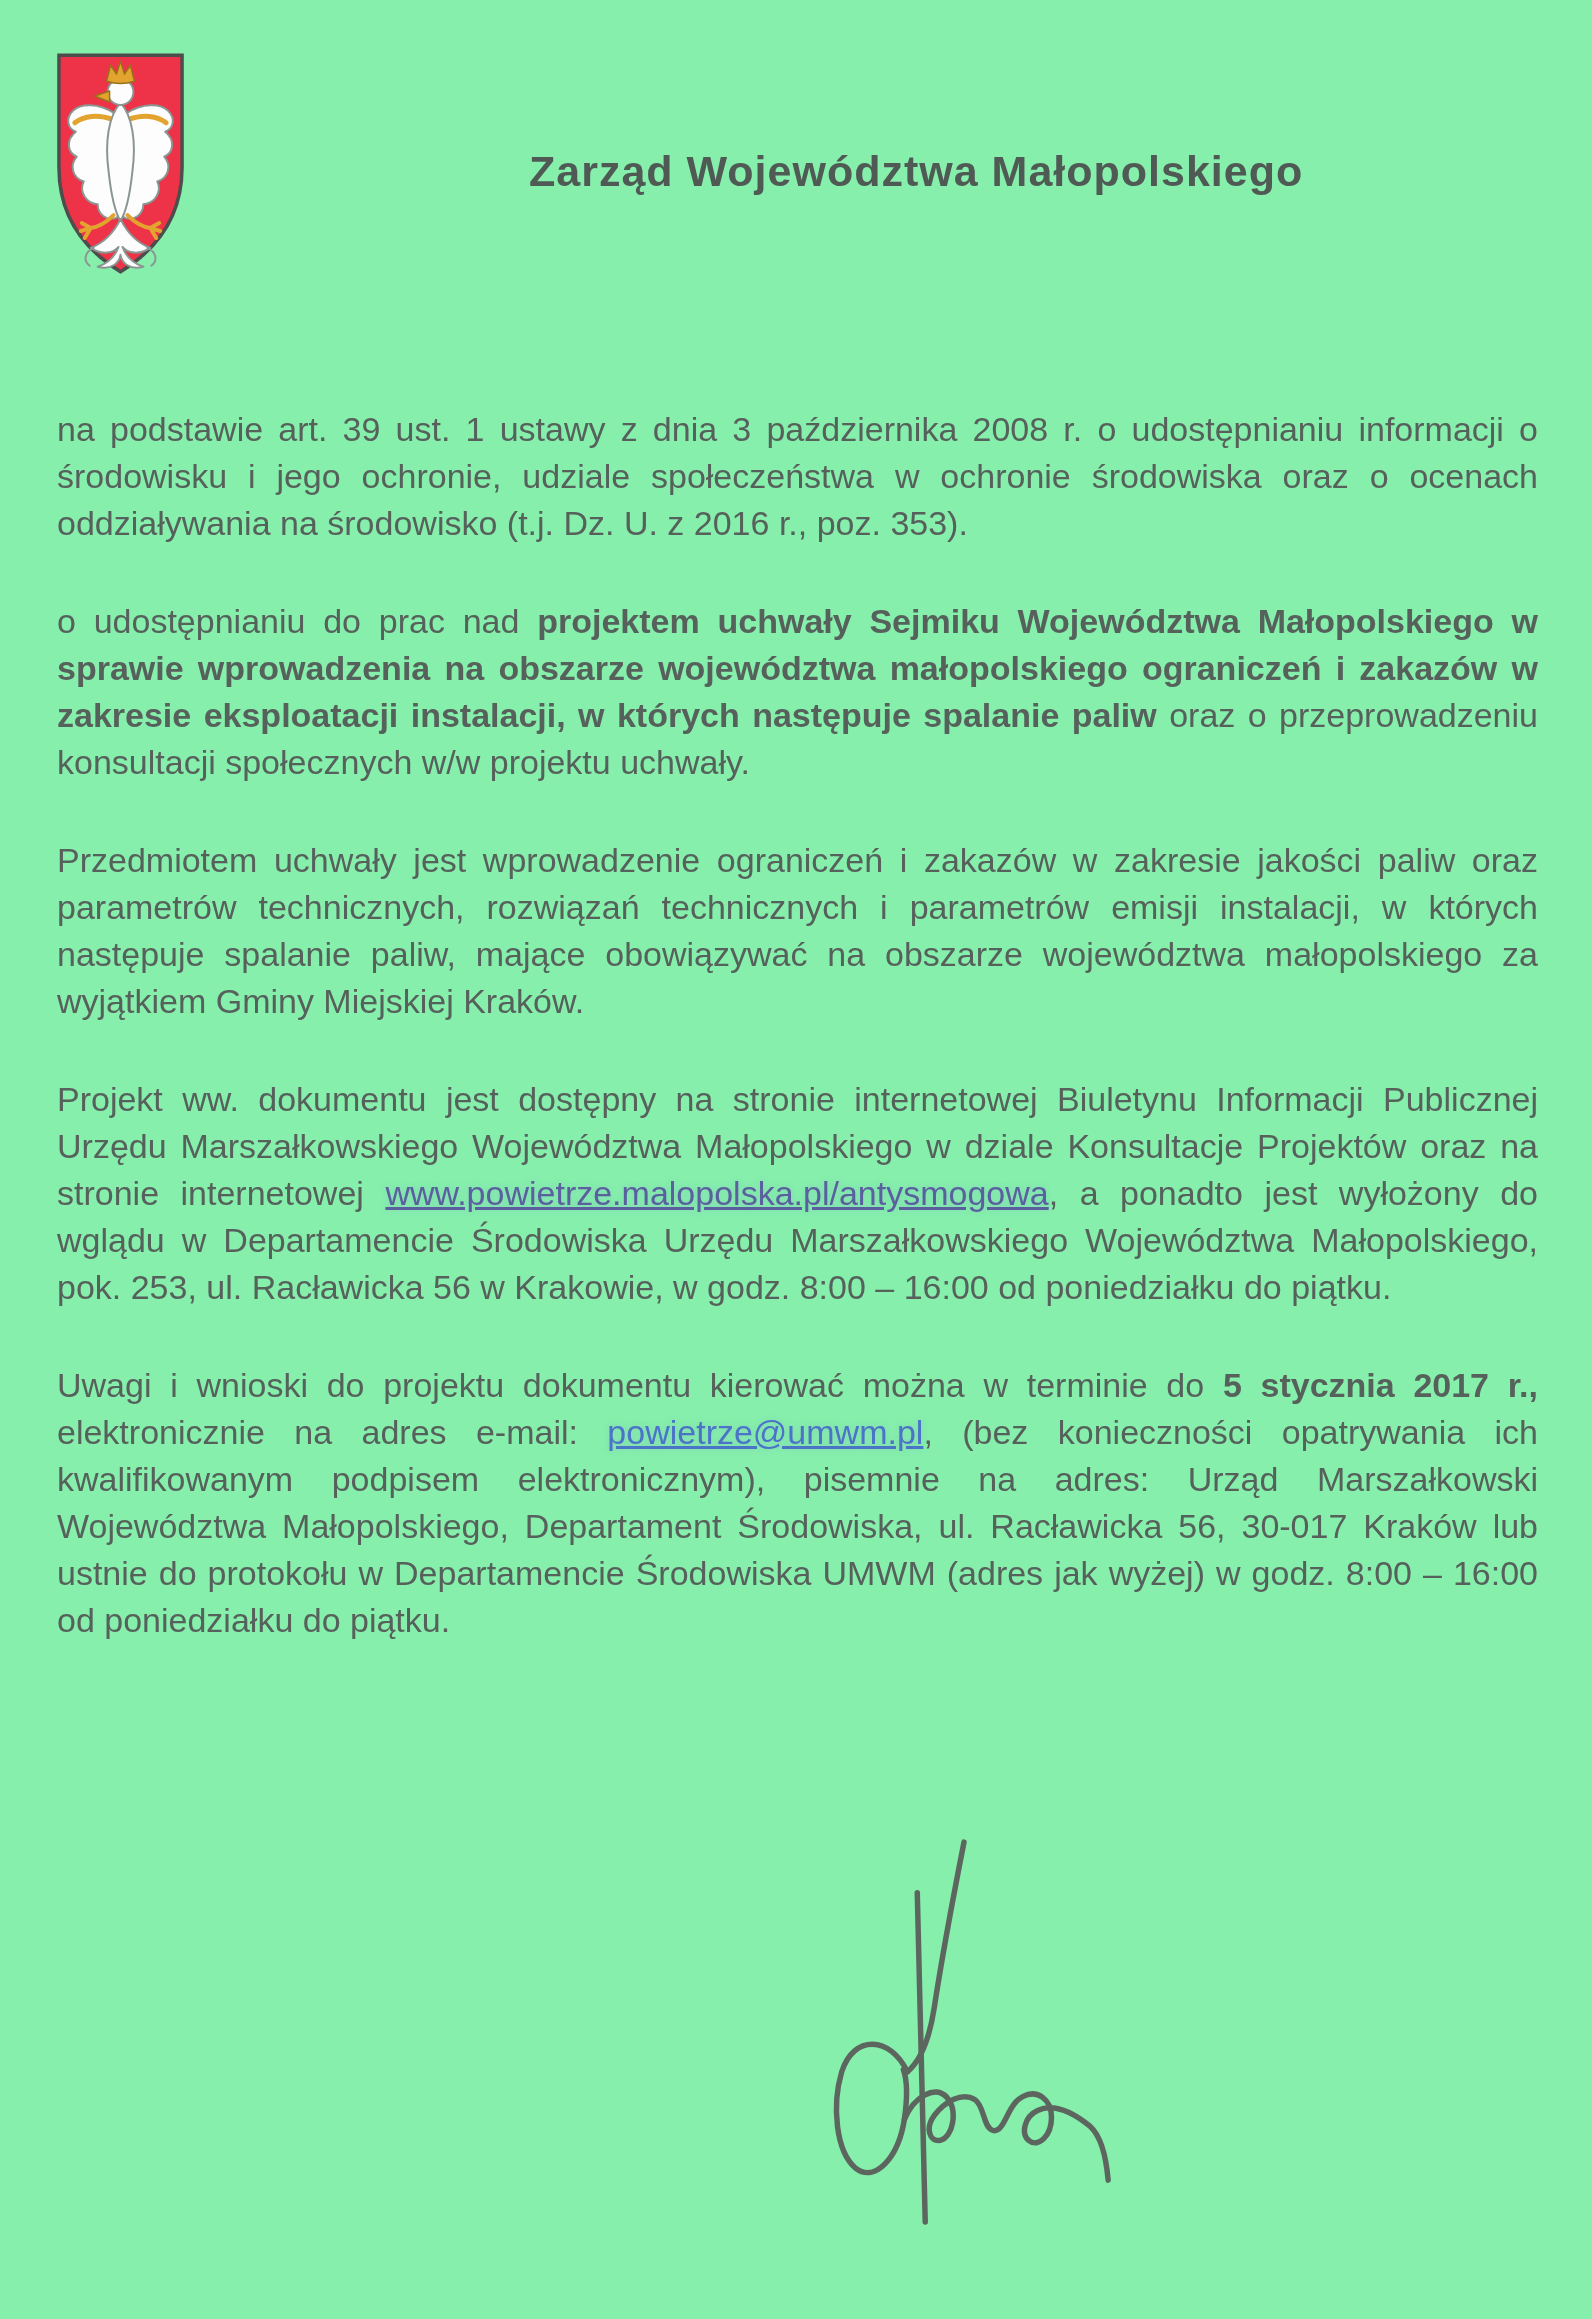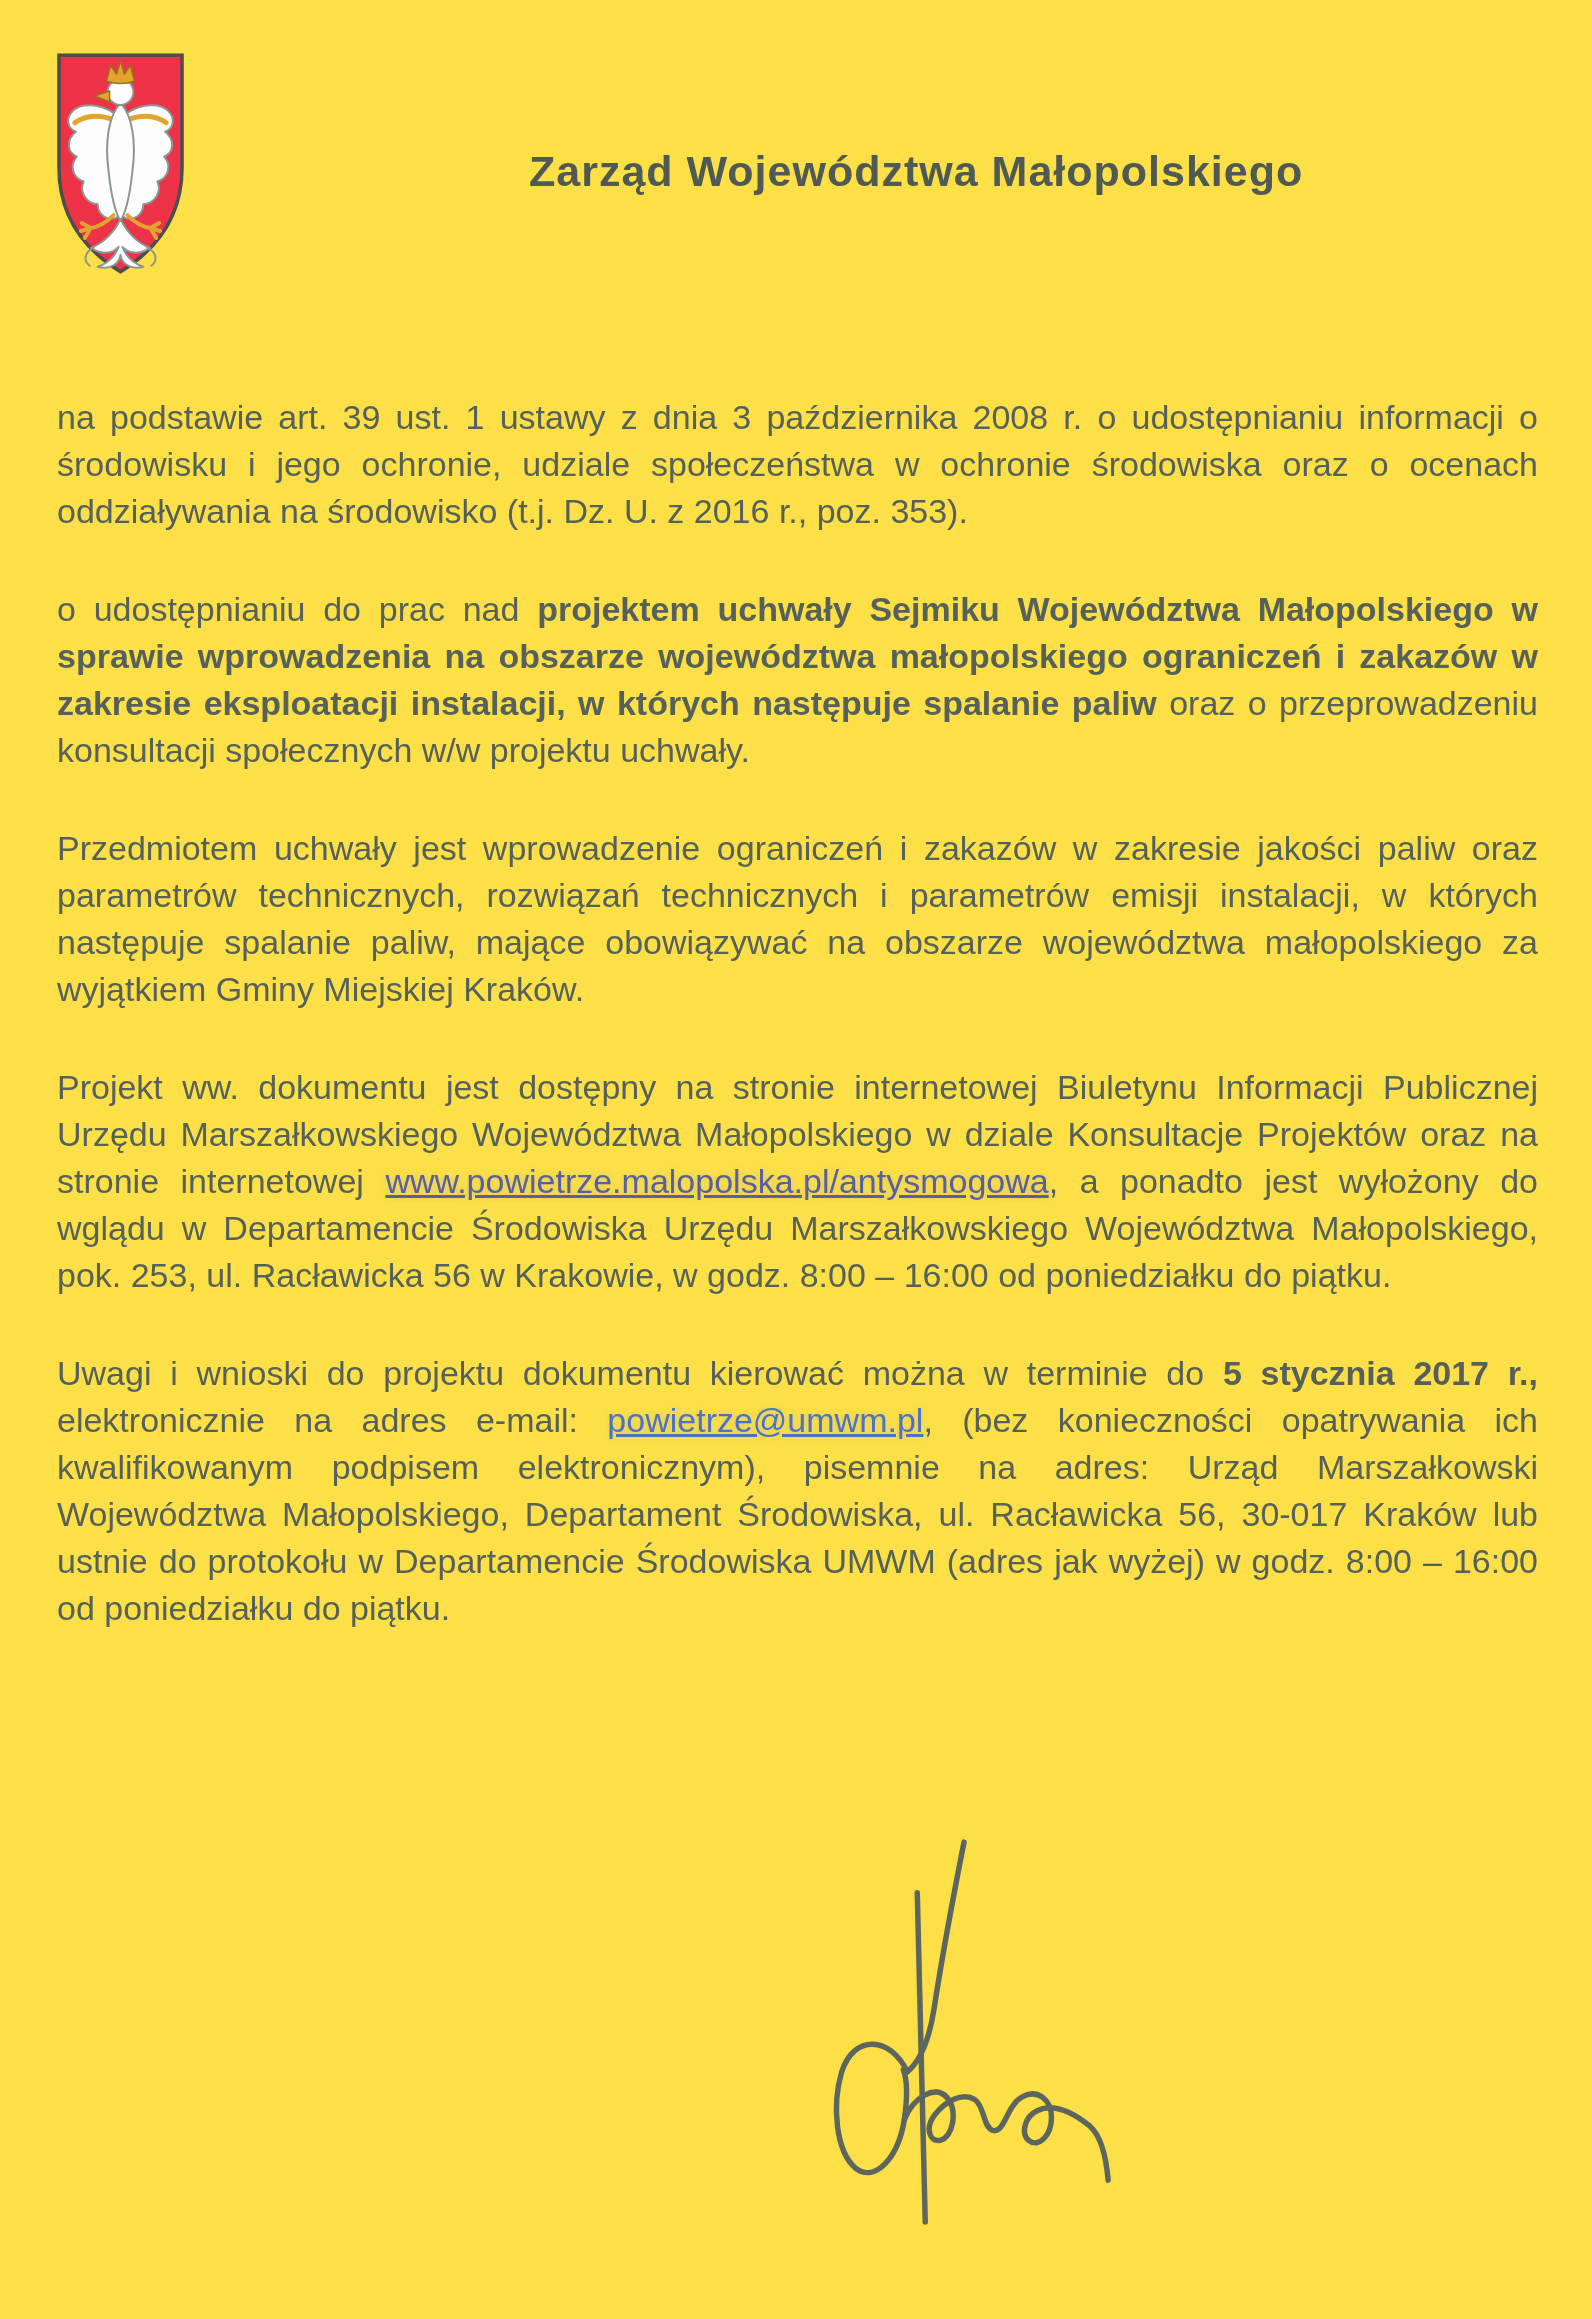--- a/index.html
+++ b/index.html
@@ -1,20 +1,20 @@
 <!DOCTYPE html>
 <html style="--text: #56615b; --title: #4f5a55; --link-www: #5a5f9e; --link-email: #4b74c8; --shield-red: #ee3247; --crest-gold: #e2a42e; --signature-ink: #5c665f;"><head>
 <meta charset="utf-8">
 <style>
   html, body { margin: 0; padding: 0; background: #ffffff; }
   .page {
     position: relative;
     width: 1592px;
     height: 2319px;
-    background: #fde047;
+    background: #86efac;
     font-family: "Liberation Sans", sans-serif;
     overflow: hidden;
   }
   .crest {
     position: absolute;
     left: 52px;
     top: 48px;
     width: 137px;
     height: 231px;
   }
@@ -32,21 +32,21 @@
   .content {
     position: absolute;
     left: 57px;
     top: 394px;
     width: 1481px;
     color: var(--text, #56615b);
     font-size: 34px;
     line-height: 47px;
   }
   .para {
-    margin: 0 0 51px 0;
+    margin: 12px 0 51px 0;
     text-align: justify;
     text-align-last: left;
   }
   .para.heading {
     text-align: center;
     text-align-last: center;
     font-weight: 700;
   }
   .para.oneline { white-space: nowrap; letter-spacing: -0.2px; }
   .bold { font-weight: 700; }

